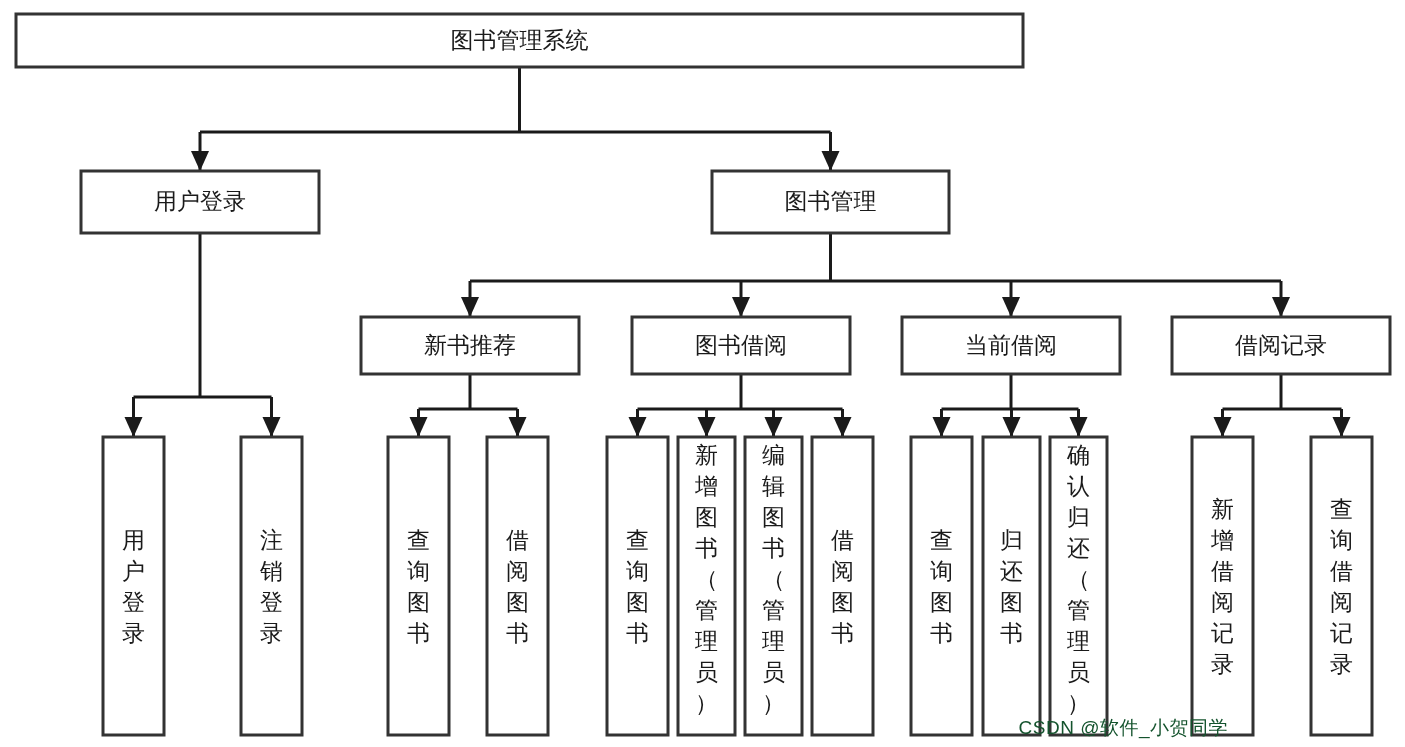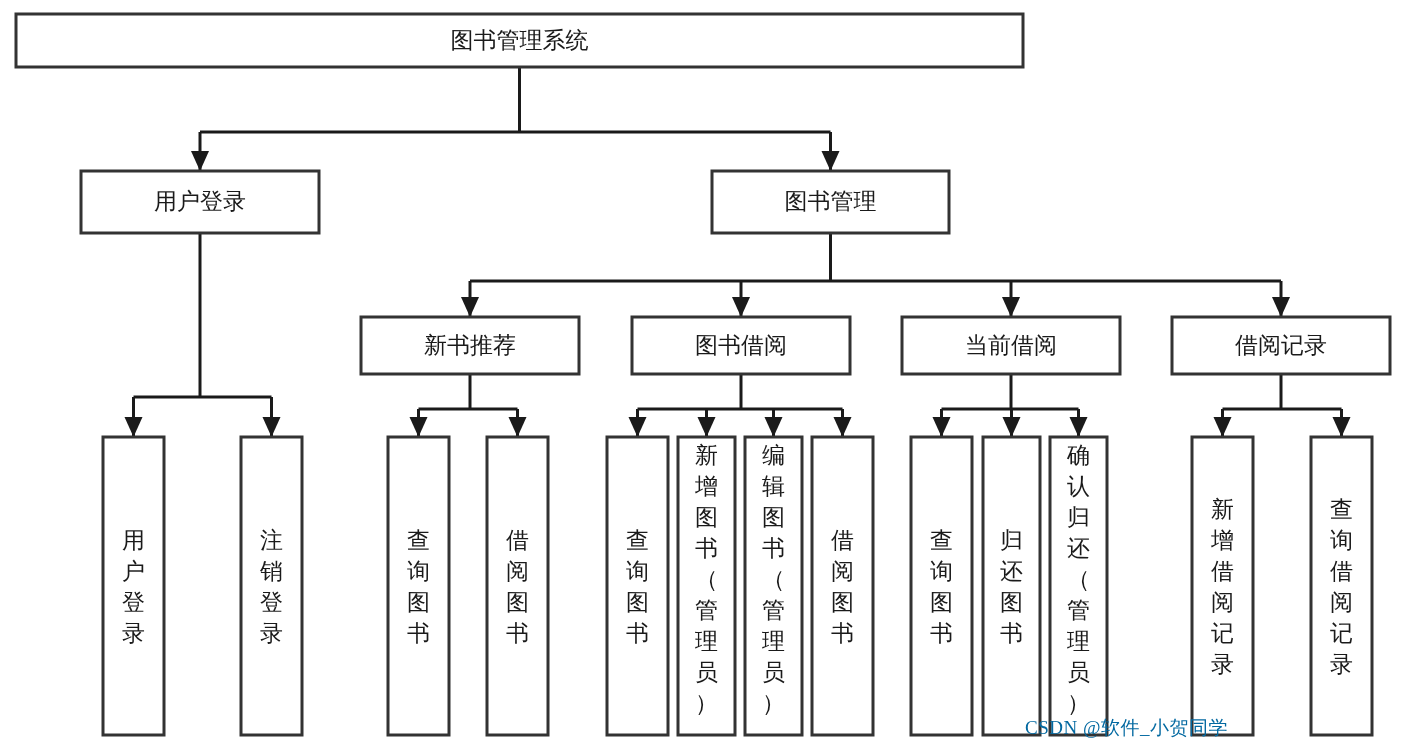--- a/index.html
+++ b/index.html
@@ -55,23 +55,23 @@
   .leaf-label {
     font-family: "Liberation Sans", "DejaVu Sans", sans-serif;
     font-size: 23px;
     fill: #1a1a1a;
     text-anchor: middle;
   }
   .watermark {
     position: absolute;
     right: 12px;
     bottom: 6px;
-    font-family: Liberation Serif, serif;
+    font-family: Liberation Sans, sans-serif;
     font-size: 19px;
-    color: #0369a1;
+    color: #14532d;
     letter-spacing: 0.5px;
     white-space: nowrap;
     pointer-events: none;
   }
 </style>
 </head>
 <body>
 
 <div id="diagram-root">
   <svg id="flow" viewBox="0 0 1405 747" xmlns="http://www.w3.org/2000/svg">

